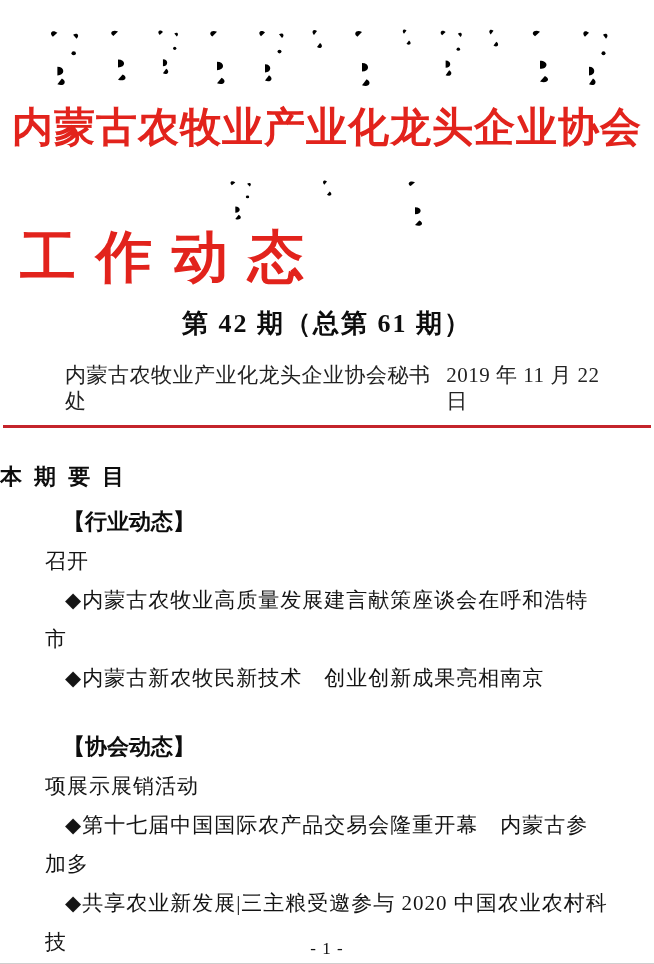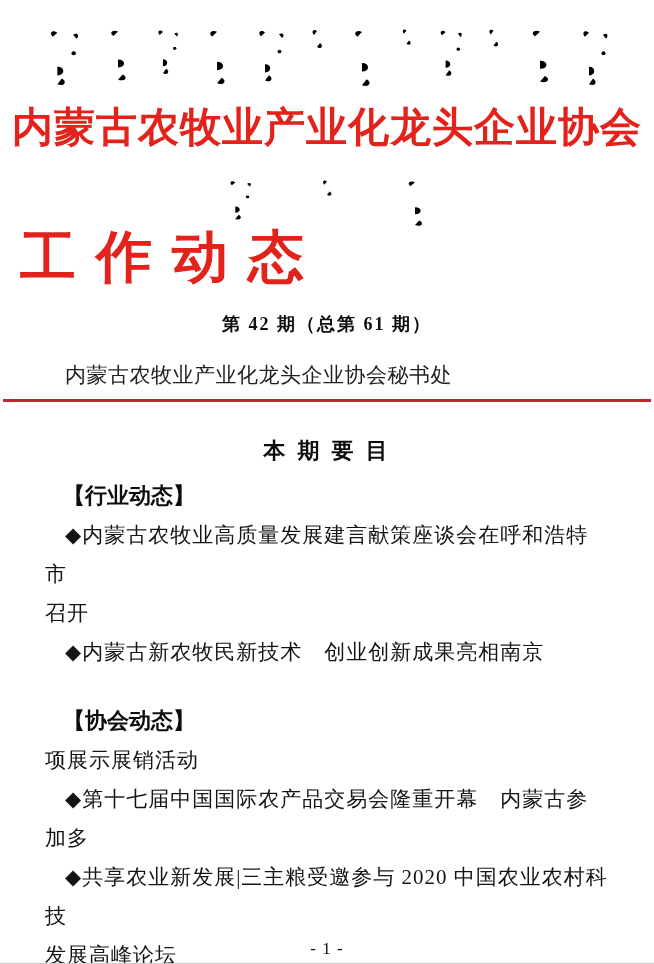--- a/index.html
+++ b/index.html
@@ -40,40 +40,39 @@
     text-align:left;
     font-size:56px;font-weight:700;line-height:64px;
     letter-spacing:20px;text-indent:20px;
     color:var(--accent,#e2231c);
     white-space:nowrap;
   }
   
   .issue-line{
     margin-top:20px;
     text-align:center;
-    font-size:18px;font-weight:700;line-height:30px;
+    font-size:26px;font-weight:700;line-height:30px;
     letter-spacing:2px;
     color:#0d0d0d;
   }
   .pub-line{
     margin:23px 30px 0 65px;
     display:flex;justify-content:space-between;align-items:baseline;
     font-size:21px;line-height:26px;
     color:#222;
     letter-spacing:0.5px;
   }
   .red-rule{
     margin:11px 3px 0 3px;
     height:3px;
     background:var(--rule,#c4242b);
   }
   
   .toc-title{
     margin-top:34px;
-    text-align:center;
     font-family:"Liberation Sans","DejaVu Sans",sans-serif;
     font-size:22px;font-weight:700;line-height:30px;
     letter-spacing:3px;
     color:#0d0d0d;
   }
   .toc{
     margin:10px 44px 0 45px;
   }
   .toc-heading{
     font-family:"Liberation Sans","DejaVu Sans",sans-serif;
@@ -184,32 +183,33 @@
        <use href="#mg-a"></use>
       </svg>
     </div>
 
   <div class="bulletin-title">工作动态</div>
 
   <div class="issue-line">第 42 期（总第 61 期）</div>
 
   <div class="pub-line">
     <span>内蒙古农牧业产业化龙头企业协会秘书处</span>
+    <span>2019 年 11 月 22 日</span>
   </div>
 
   <div class="red-rule"></div>
 
   <div class="toc-title">本 期 要 目</div>
 
   <div class="toc">
 
     <div class="toc-section">
       <div class="toc-heading">【行业动态】</div>
+      <div class="toc-line">召开</div>
       <div class="toc-line indent">◆内蒙古农牧业高质量发展建言献策座谈会在呼和浩特市</div>
-      <div class="toc-line">召开</div>
       <div class="toc-line indent">◆内蒙古新农牧民新技术　创业创新成果亮相南京</div>
     </div>
 
     <div class="toc-section">
       <div class="toc-heading">【协会动态】</div>
       <div class="toc-line">项展示展销活动</div>
       <div class="toc-line indent">◆第十七届中国国际农产品交易会隆重开幕　内蒙古参加多</div>
       <div class="toc-line indent">◆共享农业新发展|三主粮受邀参与 2020 中国农业农村科技</div>
       <div class="toc-line">发展高峰论坛</div>
     </div>

